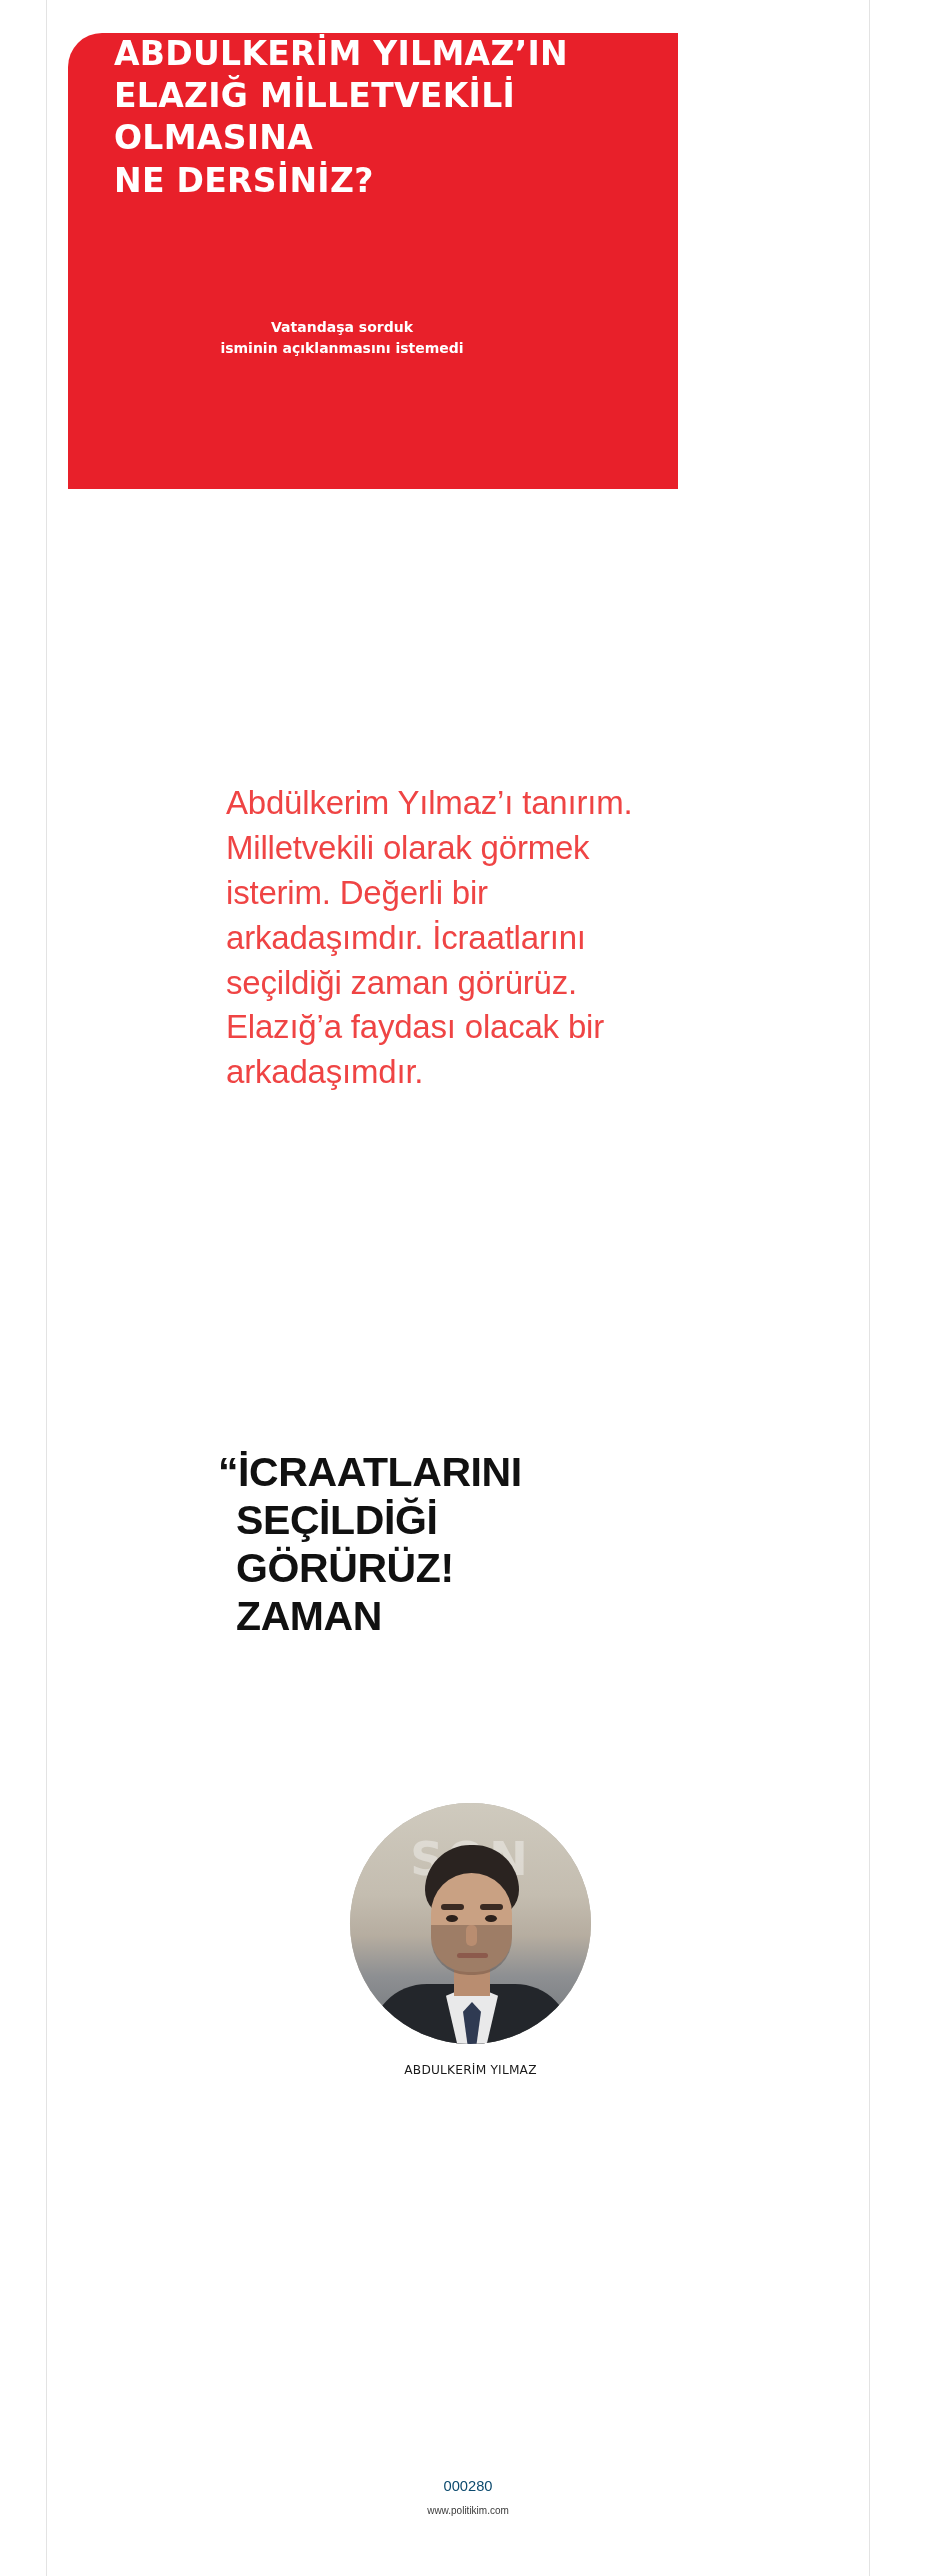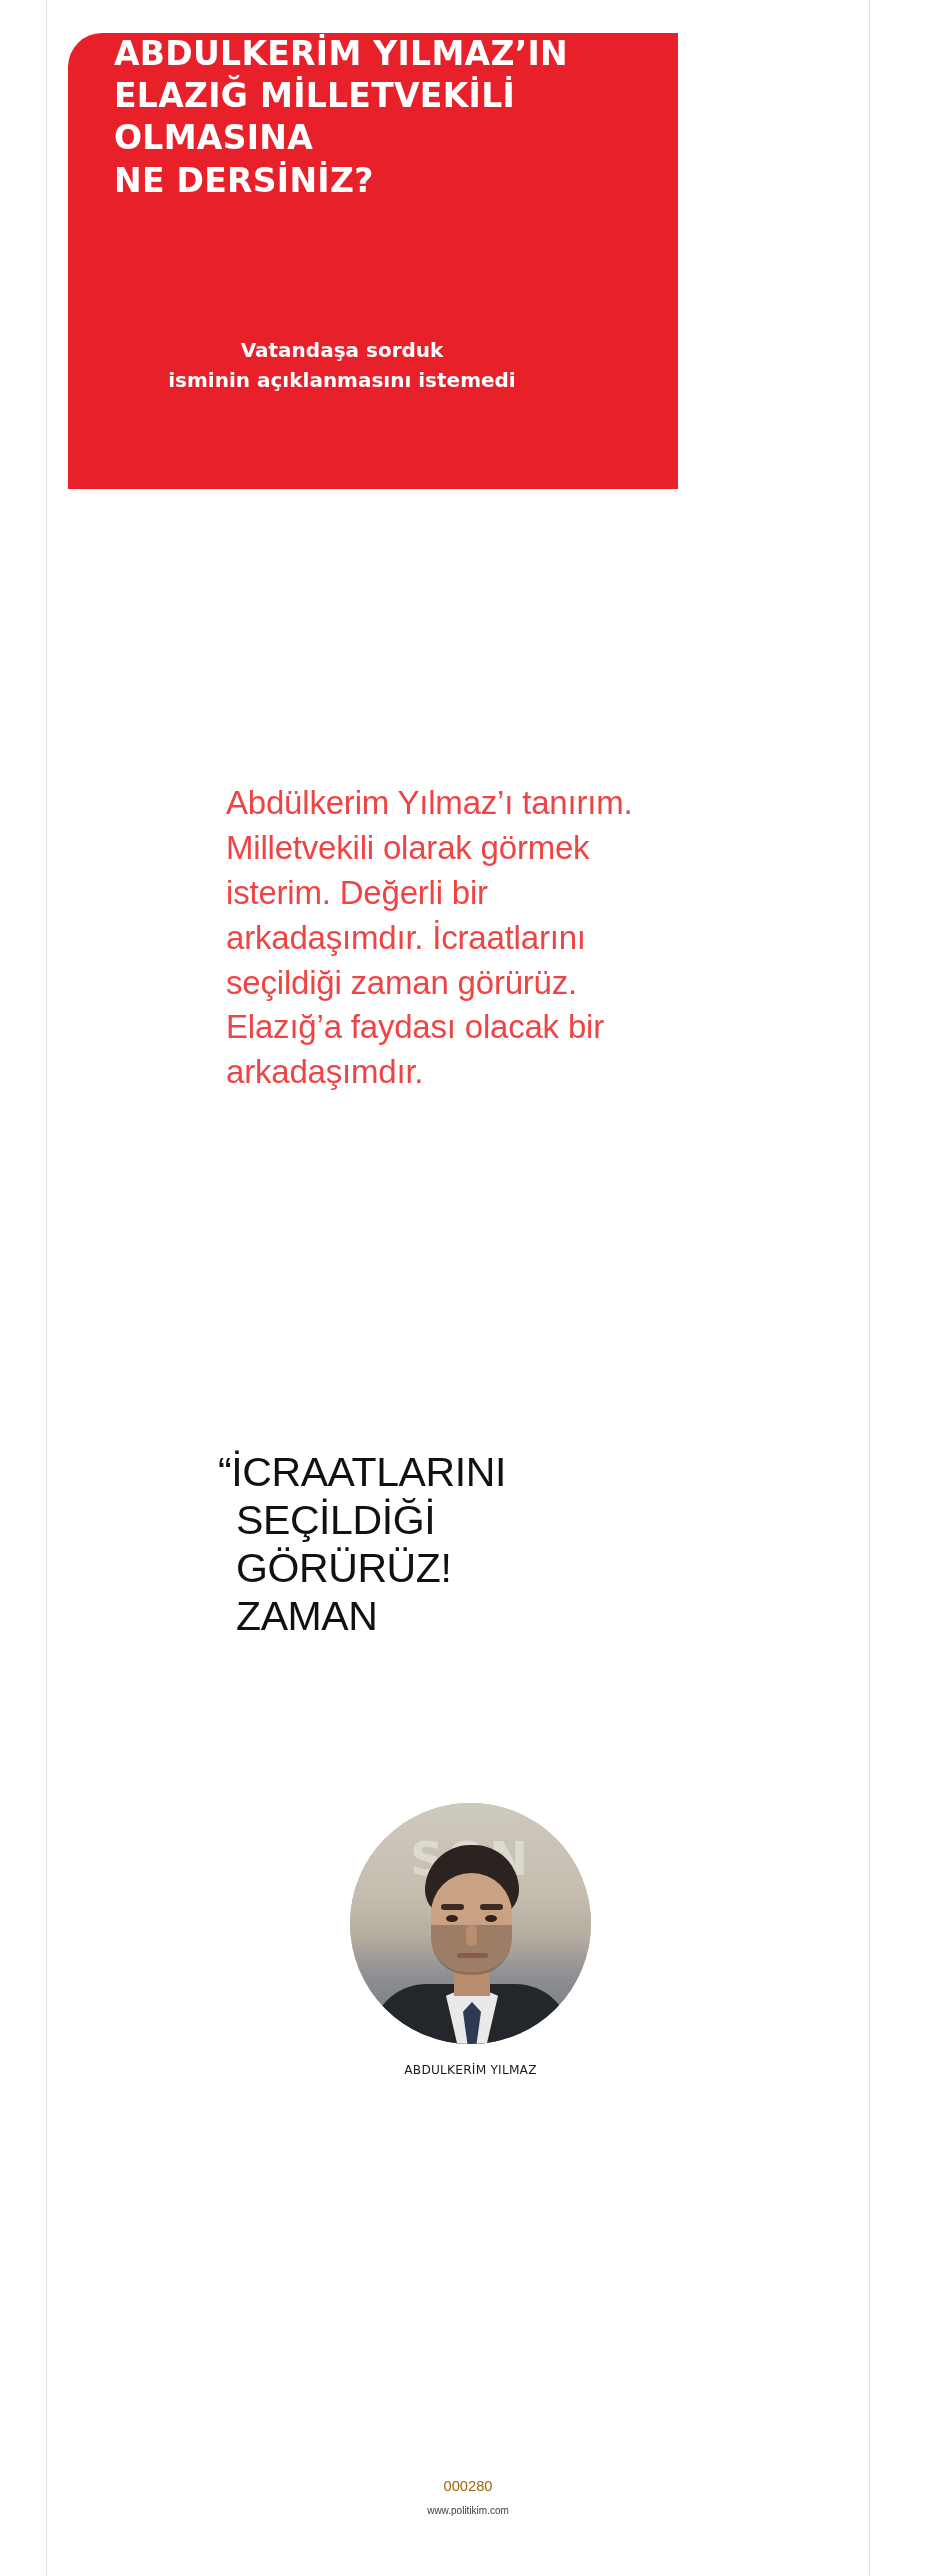--- a/index.html
+++ b/index.html
@@ -59,24 +59,23 @@
   .headline .ln { display: block; white-space: nowrap; }
 
   .kicker {
     position: absolute;
     left: 114px;
     top: 317px;
     width: 456px;
     color: #ffffff;
     font-family: "DejaVu Sans", sans-serif;
     font-weight: bold;
-    font-size: 20px;
+    font-size: 14px;
     line-height: 1.5;
     text-align: center;
-    margin-top: 18px;
   }
   .kicker .ln { display: block; }
 
   
   .body-text {
     position: absolute;
     left: 226px;
     top: 781px;
     width: 456px;
     color: #ef4444;
@@ -87,21 +86,21 @@
   }
 
   
   .pullquote {
     position: absolute;
     left: 236px;
     top: 1449px;
     width: 505px;
     color: #111111;
     font-family: "Liberation Sans", sans-serif;
-    font-weight: normal;
+    font-weight: bold;
     font-size: 41px;
     line-height: 1.17;
     letter-spacing: -0.4px;
     text-transform: uppercase;
   }
   .pullquote .ln { display: block; }
   .pullquote .openq { margin-left: -18px; }
 
   
   .portrait-wrap {
@@ -252,21 +251,21 @@
     letter-spacing: 0.2px;
   }
 
   
   .footer-num {
     position: absolute;
     left: 0;
     top: 2478px;
     width: 936px;
     text-align: center;
-    color: #a16207;
+    color: #0c4a6e;
     font-family: "Liberation Sans", sans-serif;
     font-size: 14.7px;
   }
   .footer-site {
     position: absolute;
     left: 0;
     top: 2505px;
     width: 936px;
     text-align: center;
     color: #3b3b3b;

